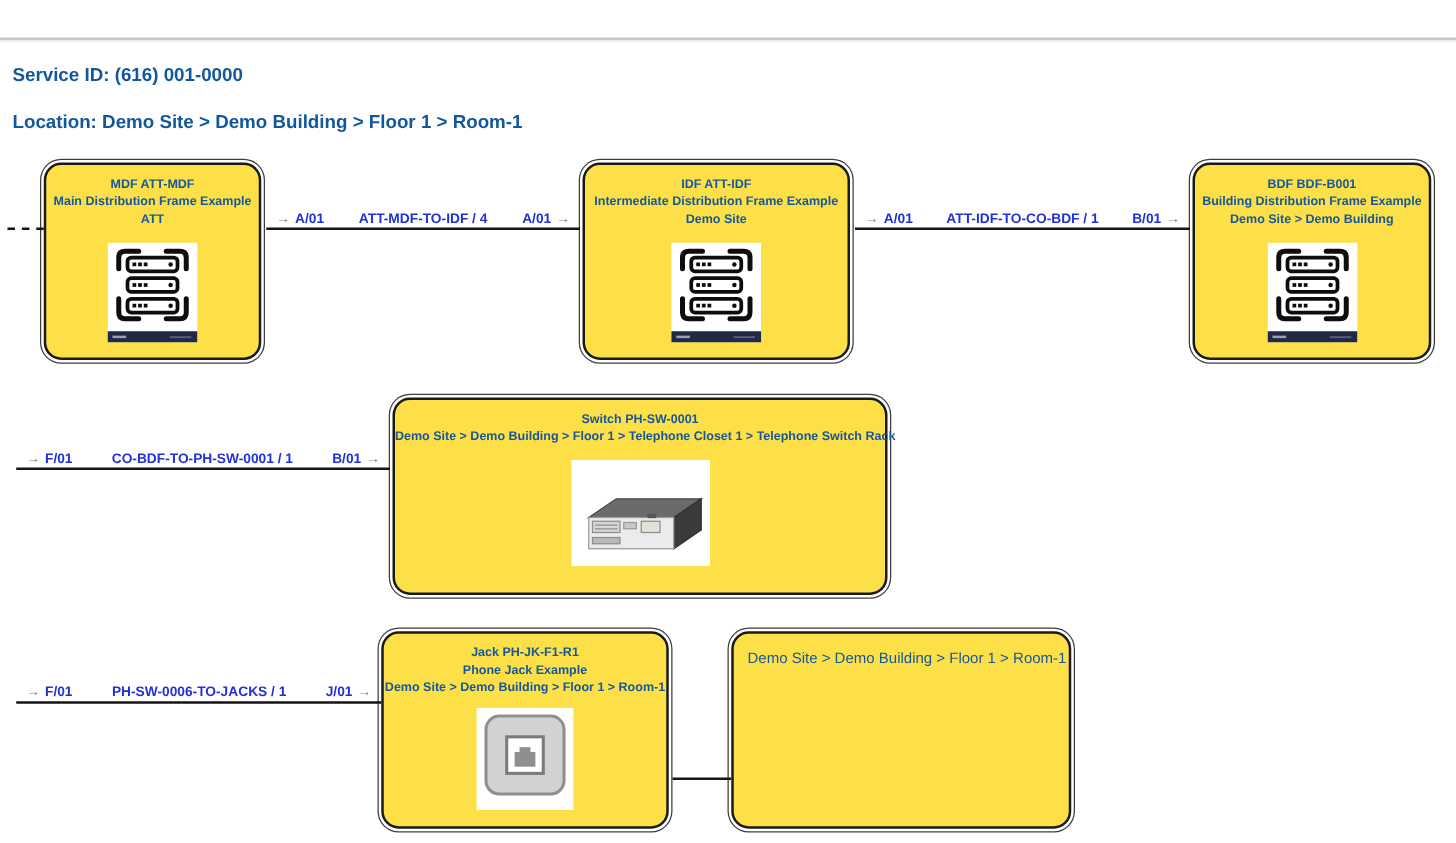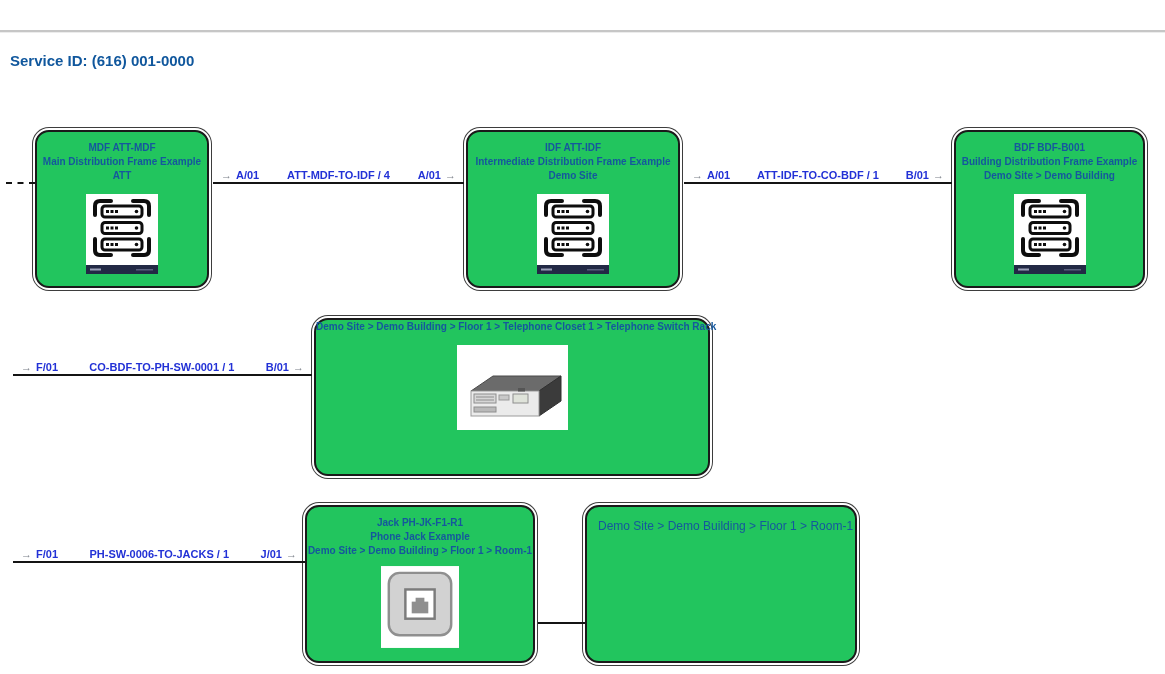--- a/index.html
+++ b/index.html
@@ -6,21 +6,21 @@
   #canvas{
     position:relative;width:1165px;height:674px;background:#ffffff;overflow:hidden;
     font-family:Liberation Sans, sans-serif;
     margin-top:28px;
   }
   .top-rule{position:absolute;top:2px;left:0;width:100%;height:2px;background:#c6c6c6;border-bottom:1px solid #ececec;}
   .hdr{position:absolute;left:10px;font-size:15px;font-weight:700;color:#10579d;white-space:nowrap;}
   #svc{top:24px;} #loc{top:61px;}
 
   .node{
-    position:absolute;background:#22c55e;border:2px solid #1a1a1a;border-radius:14px;
+    position:absolute;background:#fde047;border:2px solid #1a1a1a;border-radius:14px;
     box-shadow:0 0 0 2px #ffffff,0 0 0 3px #3d3d3d;box-sizing:border-box;text-align:center;
   }
   .node-line{font-size:10px;font-weight:700;color:#15579d;line-height:14px;white-space:nowrap;}
   .node-line.first{margin-top:9px;}
   .node-line.fit{font-size:10px;}
   .node-icon{display:inline-block;margin-top:11px;line-height:0;}
   .room-text{font-size:12px;font-weight:400;color:#15579d;text-align:left;padding:12px 0 0 11px;white-space:nowrap;}
 
   .conn{
     position:absolute;height:18px;border-bottom:2px solid #141414;box-sizing:border-box;
@@ -34,20 +34,21 @@
   .link-line{position:absolute;border-top:2px solid #141414;}
   svg{display:block;}
 </style>
 </head>
 <body>
 
 <div id="canvas">
   <div class="top-rule"></div>
 
   <div id="svc" class="hdr"><span>Service ID:</span> <span>(616) 001-0000</span></div>
+  <div id="loc" class="hdr"><span>Location:</span> <span>Demo Site &gt; Demo Building &gt; Floor 1 &gt; Room-1</span></div>
 
   <svg width="0" height="0" style="position:absolute" aria-hidden="true">
     <defs>
       <symbol id="rack" viewBox="0 0 72 80">
         <rect width="72" height="80" fill="#ffffff"></rect>
         <g stroke="#0d0d0d" fill="none" stroke-width="4" stroke-linecap="round">
           <path d="M9 21 L9 12 Q9 7 14 7 L25 7"></path>
           <path d="M47 7 L58 7 Q63 7 63 12 L63 21"></path>
           <path d="M9 45 L9 56 Q9 61 14 61 L25 61"></path>
           <path d="M47 61 L58 61 Q63 61 63 56 L63 45"></path>
@@ -145,20 +146,21 @@
         <span>A/01</span>
       </span>
     <a class="cname">ATT-IDF-TO-CO-BDF / 1</a>
     <span class="port">
         <span>B/01</span>
         <span class="arrow">→</span>
       </span>
   </div>
 
   <div class="node" style="left:314px;top:290px;width:396px;height:158px;">
+    <div class="node-line first">Switch PH-SW-0001</div>
     <div class="node-line fit">Demo Site &gt; Demo Building &gt; Floor 1 &gt; Telephone Closet 1 &gt; Telephone Switch Rack</div>
     <span class="node-icon"><svg width="111" height="85">
           <use href="#pswitch"></use>
         </svg></span>
   </div>
 
   <div class="conn" style="left:13px;top:330px;width:299px;">
     <span class="port">
         <span class="arrow">→</span>
         <span>F/01</span>

